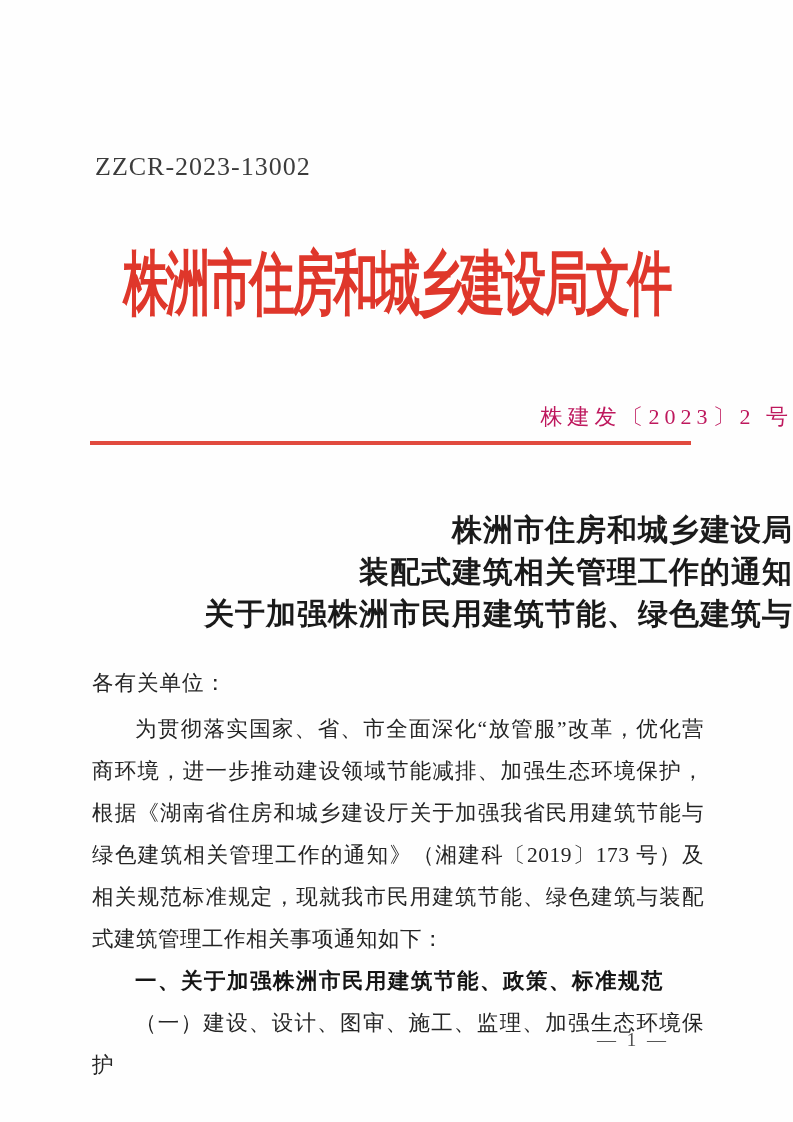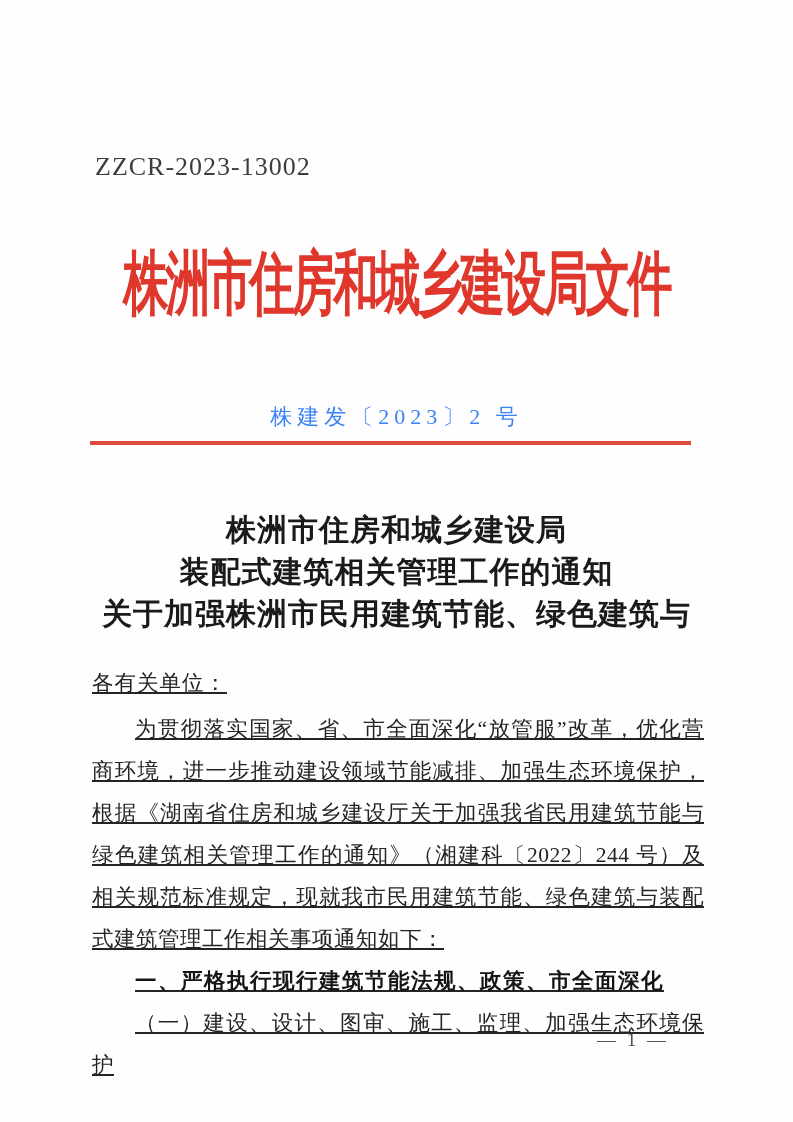--- a/index.html
+++ b/index.html
@@ -36,55 +36,54 @@
     color: #df372b;
     transform: scaleY(1.55);
     transform-origin: top center;
     white-space: nowrap;
   }
   .doc-number {
     position: absolute;
     top: 402px;
     left: 0;
     width: 100%;
-    text-align: center;
+    text-align: right;
     font-size: 22px;
     letter-spacing: 5px;
-    color: #3b82f6;
+    color: #be185d;
   }
   .red-line {
     position: absolute;
     top: 441px;
     left: 90px;
     width: 601px;
     height: 4px;
     background: #e14a3e;
   }
   .doc-title {
     position: absolute;
     top: 509px;
     left: 0;
     width: 100%;
-    text-align: center;
+    text-align: right;
     font-weight: bold;
     font-size: 30px;
     line-height: 42px;
     letter-spacing: 1px;
     color: #1a1a1a;
   }
   .body-block {
     position: absolute;
     left: 92px;
     top: 662px;
     width: 612px;
     font-size: 21.5px;
     line-height: 42px;
     text-align: justify;
     color: #242424;
-    text-decoration: underline;
   }
   .salutation {
     letter-spacing: 1px;
   }
   .paragraph {
     margin: 4px 0 0 0;
     text-indent: 2em;
     letter-spacing: 0.5px;
   }
   .section-heading {
@@ -121,20 +120,20 @@
   <div class="red-line"></div>
 
   <div class="doc-title">
     <div>株洲市住房和城乡建设局</div>
     <div>装配式建筑相关管理工作的通知</div>
     <div>关于加强株洲市民用建筑节能、绿色建筑与</div>
   </div>
 
   <div class="body-block">
     <div class="salutation">各有关单位：</div>
-    <p class="paragraph">为贯彻落实国家、省、市全面深化“放管服”改革，优化营商环境，进一步推动建设领域节能减排、加强生态环境保护，根据《湖南省住房和城乡建设厅关于加强我省民用建筑节能与绿色建筑相关管理工作的通知》（湘建科〔2022〕244 号）及相关规范标准规定，现就我市民用建筑节能、绿色建筑与装配式建筑管理工作相关事项通知如下：</p>
-    <div class="section-heading">一、严格执行现行建筑节能法规、政策、市全面深化</div>
+    <p class="paragraph">为贯彻落实国家、省、市全面深化“放管服”改革，优化营商环境，进一步推动建设领域节能减排、加强生态环境保护，根据《湖南省住房和城乡建设厅关于加强我省民用建筑节能与绿色建筑相关管理工作的通知》（湘建科〔2019〕173 号）及相关规范标准规定，现就我市民用建筑节能、绿色建筑与装配式建筑管理工作相关事项通知如下：</p>
+    <div class="section-heading">一、关于加强株洲市民用建筑节能、政策、标准规范</div>
     <div class="clause-line">（一）建设、设计、图审、施工、监理、加强生态环境保护</div>
   </div>
 
   <div class="page-number">— 1 —</div>
 
 </div>
 
 </body></html>

